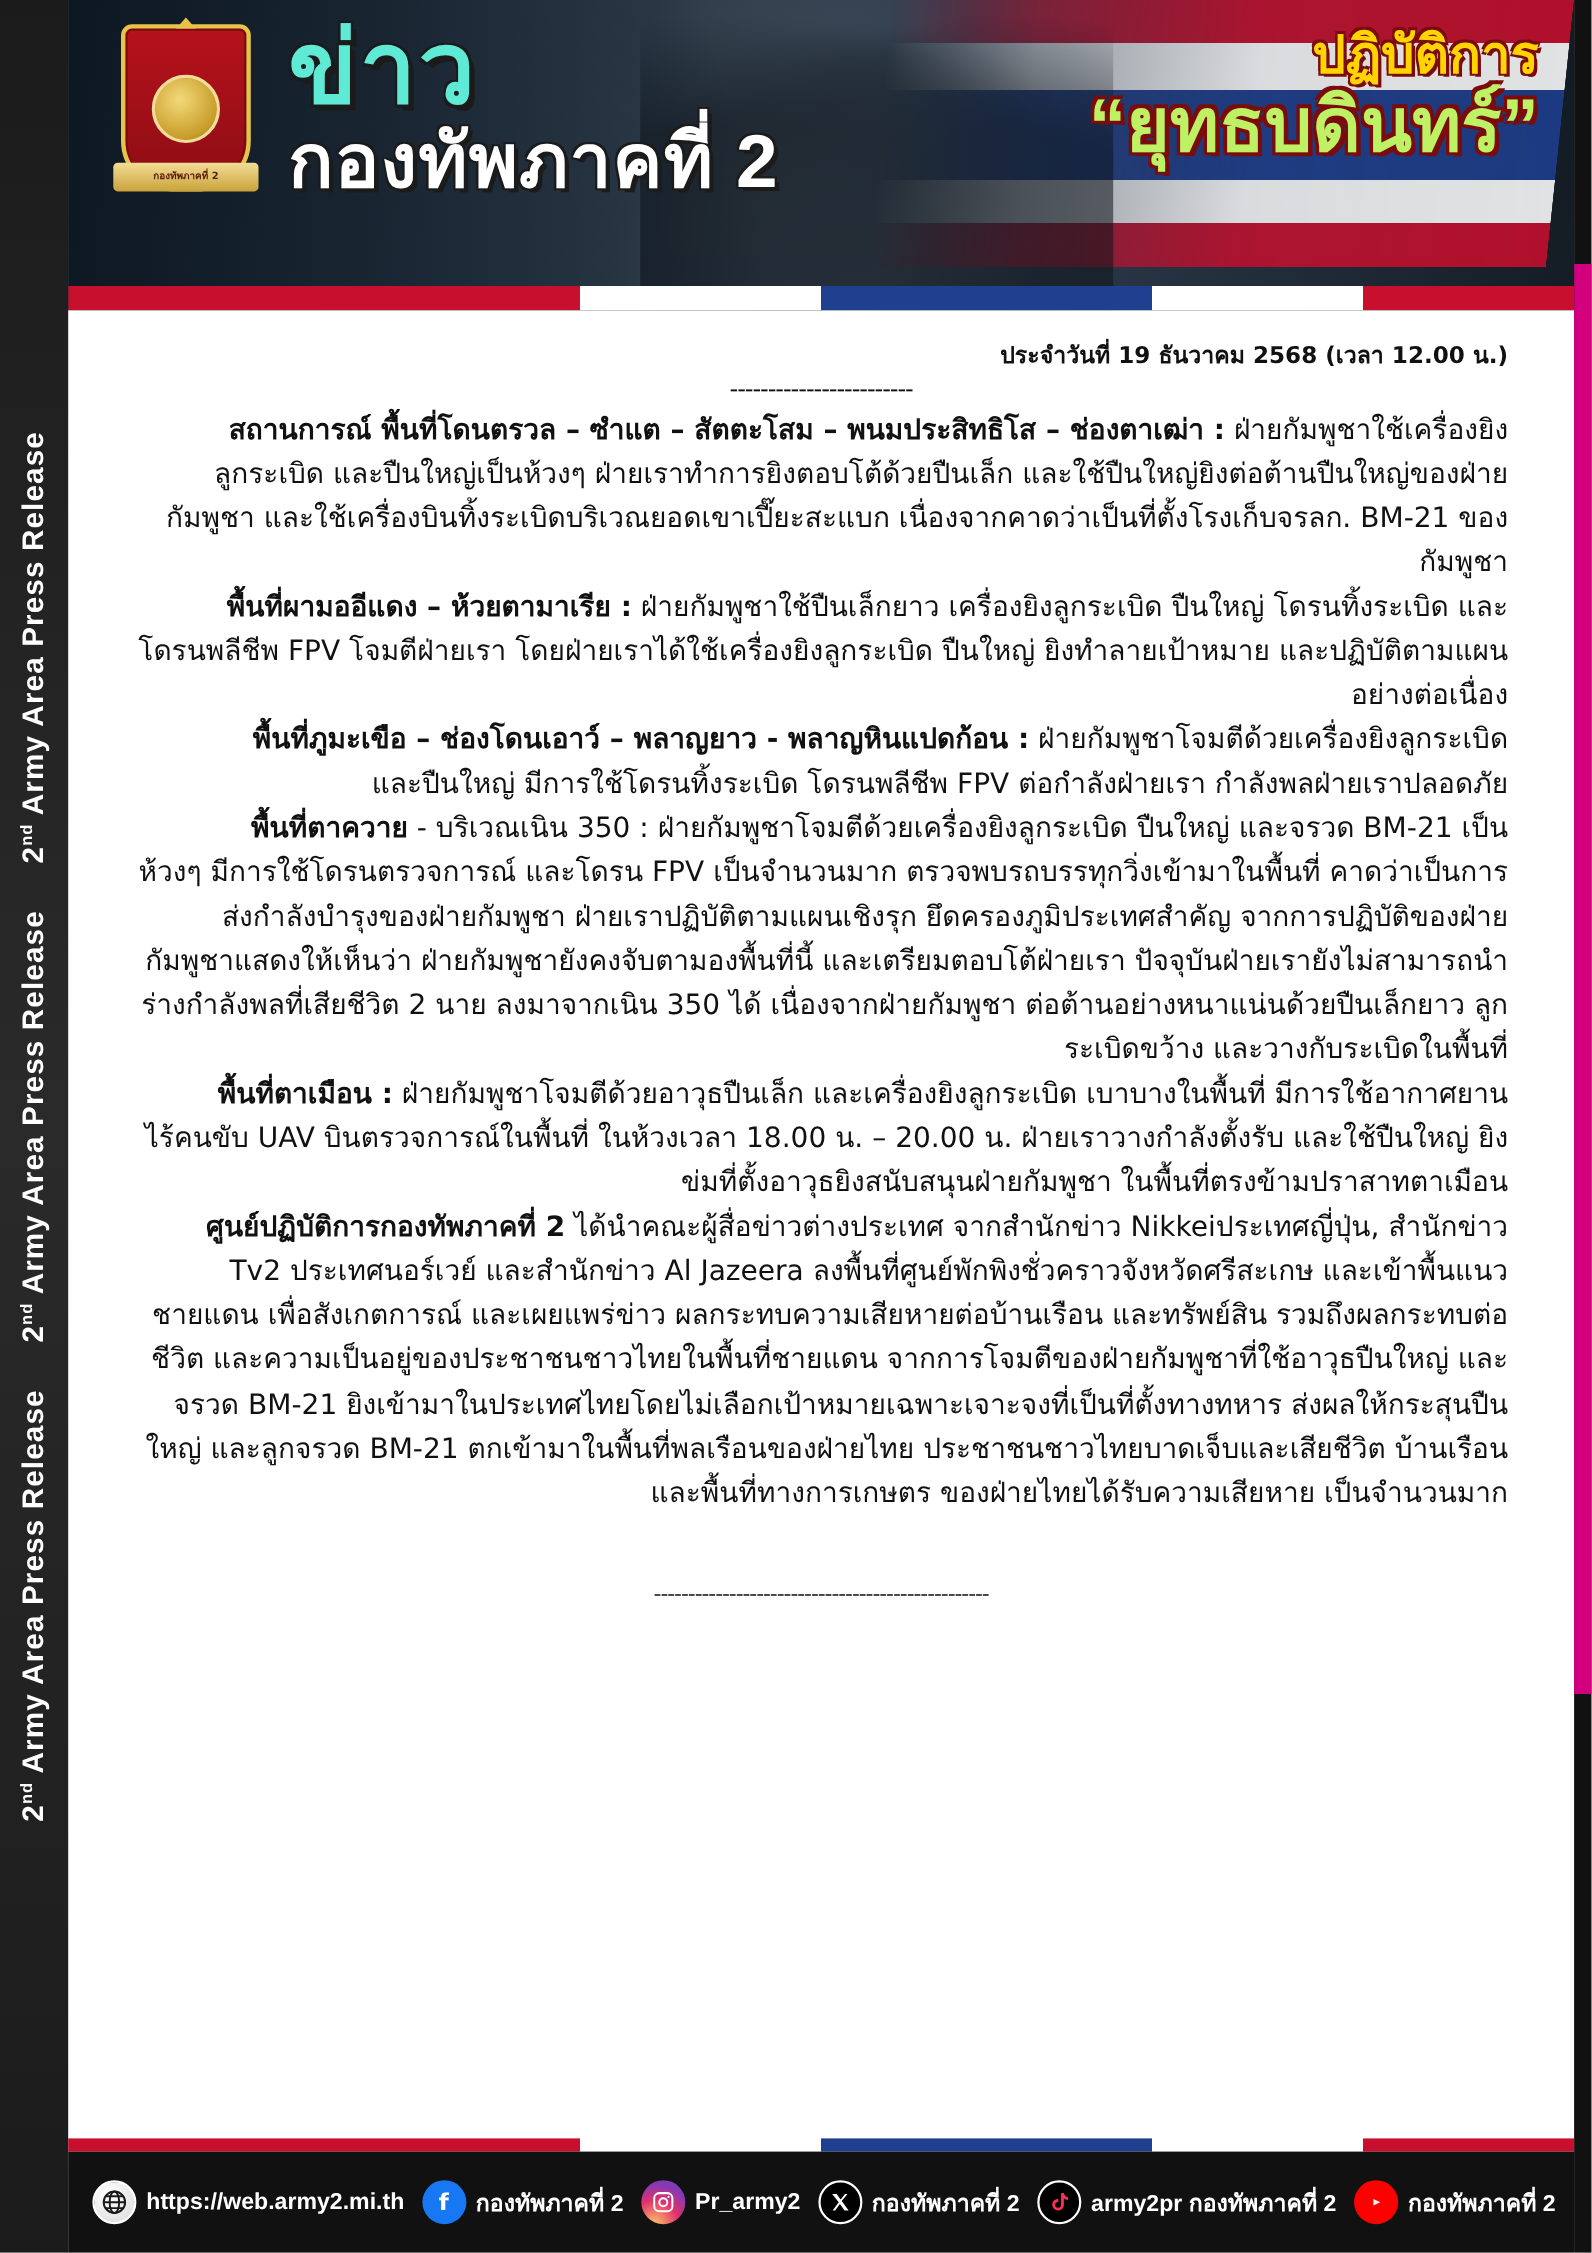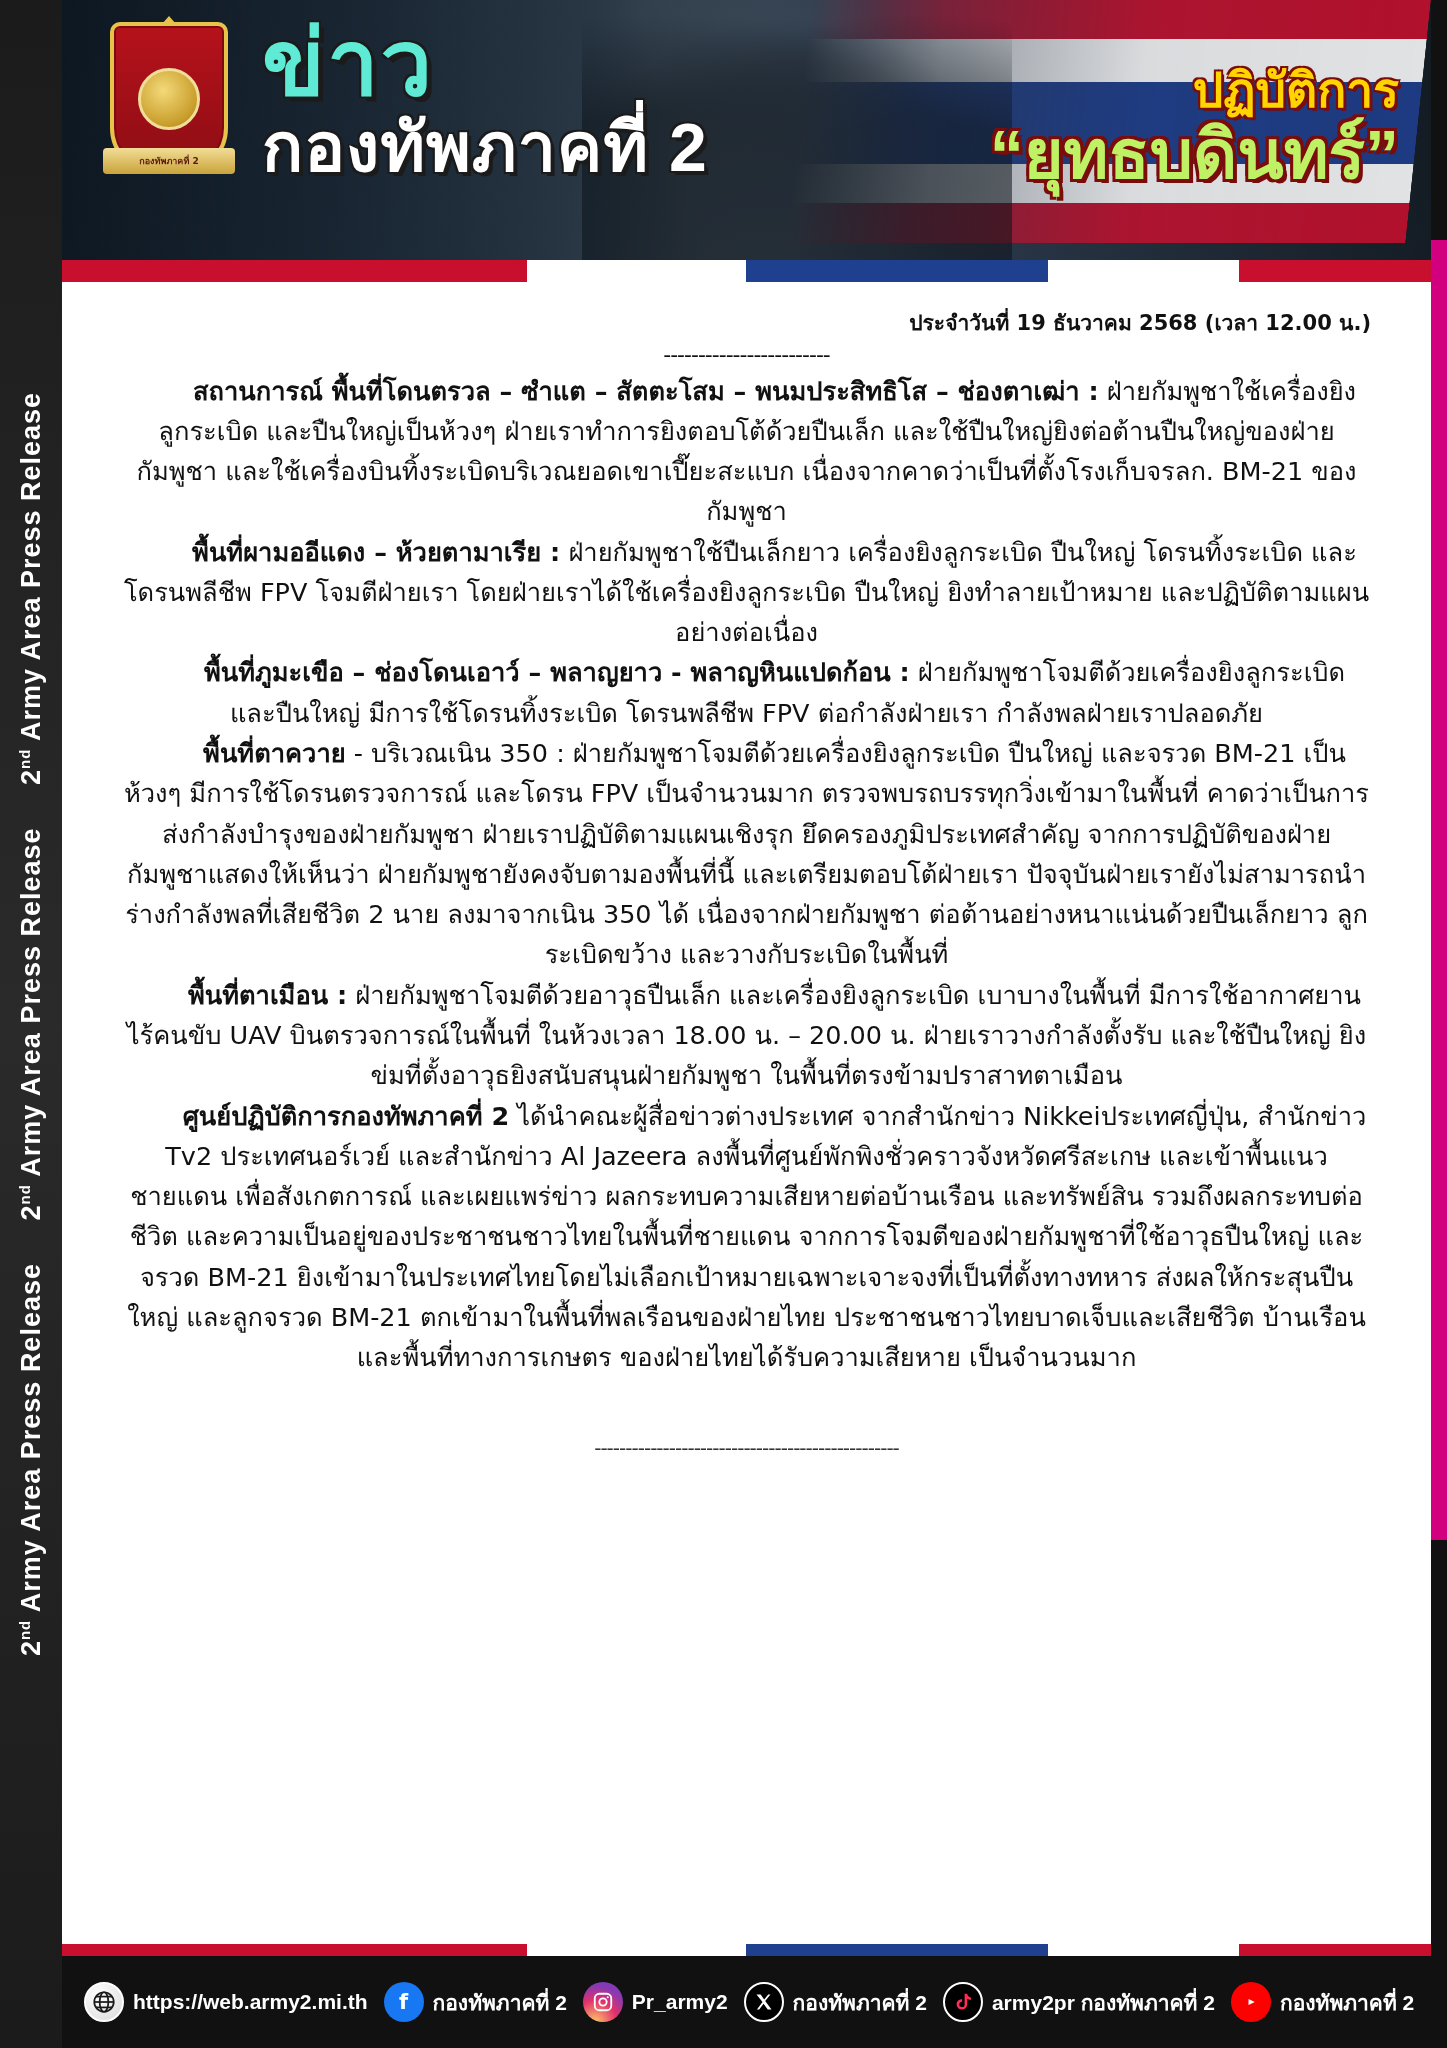--- a/index.html
+++ b/index.html
@@ -175,21 +175,20 @@
     width: 560px;
     text-align: right;
   }
   .banner-right .op {
     font-size: 48px;
     font-weight: bold;
     color: #ffd400;
     line-height: 1.05;
     text-shadow: 3px 3px 0 #7a0c0c, -2px -2px 0 #7a0c0c, 2px -2px 0 #7a0c0c, -2px 2px 0 #7a0c0c;
     font-family: "Liberation Sans", sans-serif;
-    margin-top: 40px;
   }
   .banner-right .opname {
     font-size: 68px;
     font-weight: bold;
     color: #bef264;
     line-height: 1.12;
     text-shadow: 4px 4px 0 #7a0c0c, -3px -3px 0 #7a0c0c, 3px -3px 0 #7a0c0c, -3px 3px 0 #7a0c0c;
     font-family: "Liberation Sans", sans-serif;
   }
   .banner-bottom-stripe {
@@ -227,21 +226,21 @@
     color: #111;
     letter-spacing: -1px;
     margin: 2px 0 4px 0;
   }
   p.para {
     font-size: 25.5px;
     color: #111;
     line-height: 1.58;
     margin: 0;
     text-indent: 56px;
-    text-align: center;
+    text-align: right;
   }
   p.para .hl { font-weight: bold; }
   .divider-long {
     text-align: center;
     font-size: 20px;
     color: #333;
     letter-spacing: -1px;
     margin-top: 58px;
   }
 

